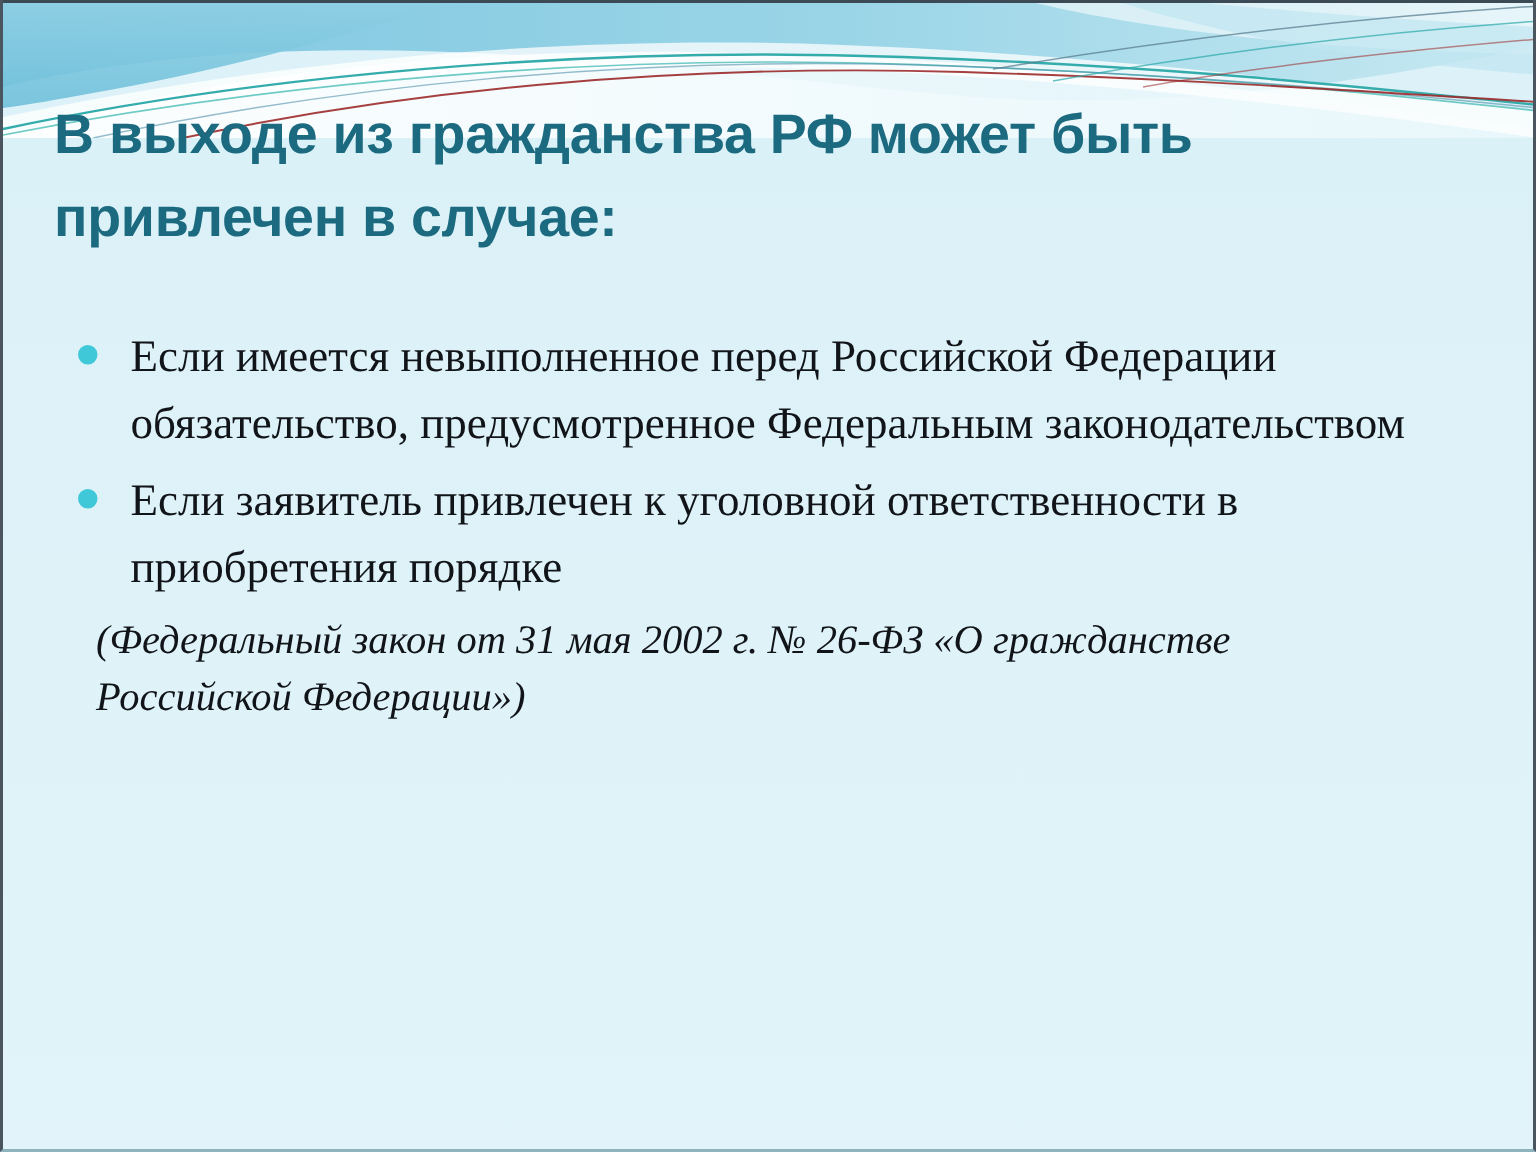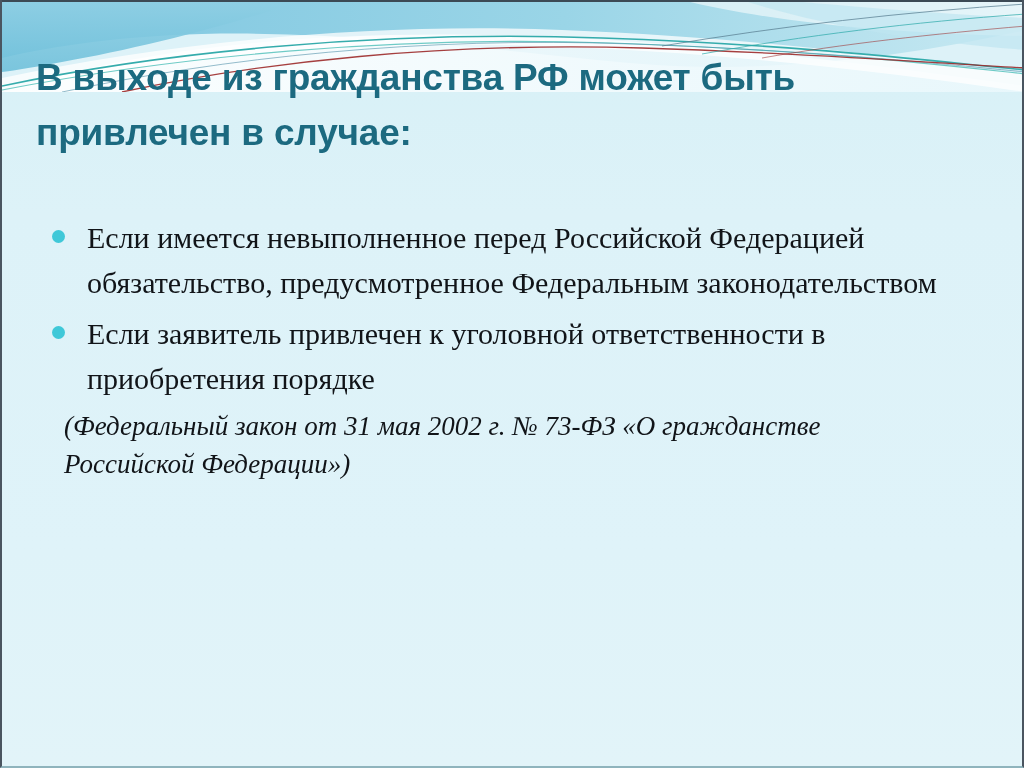--- a/index.html
+++ b/index.html
@@ -38,21 +38,21 @@
     width: 1024px;
     height: 92px;
     overflow: hidden;
   }
   .header-band svg { display: block; }
 
   
   .title-block {
     position: absolute;
     left: 34px;
-    top: 50px;
+    top: 62px;
     width: 940px;
   }
   .title-line {
     font-family: "Liberation Sans", sans-serif;
     font-weight: bold;
     font-size: 37px;
     line-height: 55px;
     color: #1c6a80;
     letter-spacing: -0.2px;
     white-space: nowrap;
@@ -154,26 +154,26 @@
 
   <div class="title-block">
     <div class="title-line">В выходе из гражданства РФ может быть</div>
     <div class="title-line">привлечен в случае:</div>
   </div>
 
   <div class="content">
 
     <div class="bullet-item">
       <span class="bullet-marker"></span>
-      <span class="bullet-text">Если имеется невыполненное перед Российской Федерацией обязательство, предусмотренное Федеральным законодательством</span>
+      <span class="bullet-text">Если имеется невыполненное перед Российской Федерации обязательство, предусмотренное Федеральным законодательством</span>
     </div>
 
     <div class="bullet-item">
       <span class="bullet-marker"></span>
       <span class="bullet-text">Если заявитель привлечен к уголовной ответственности в приобретения порядке</span>
     </div>
 
 
-    <div class="citation">(Федеральный закон от 31 мая 2002 г. № 73-ФЗ «О гражданстве Российской Федерации»)</div>
+    <div class="citation">(Федеральный закон от 31 мая 2002 г. № 26-ФЗ «О гражданстве Российской Федерации»)</div>
 
   </div>
 
 </div>
 
 </body></html>

